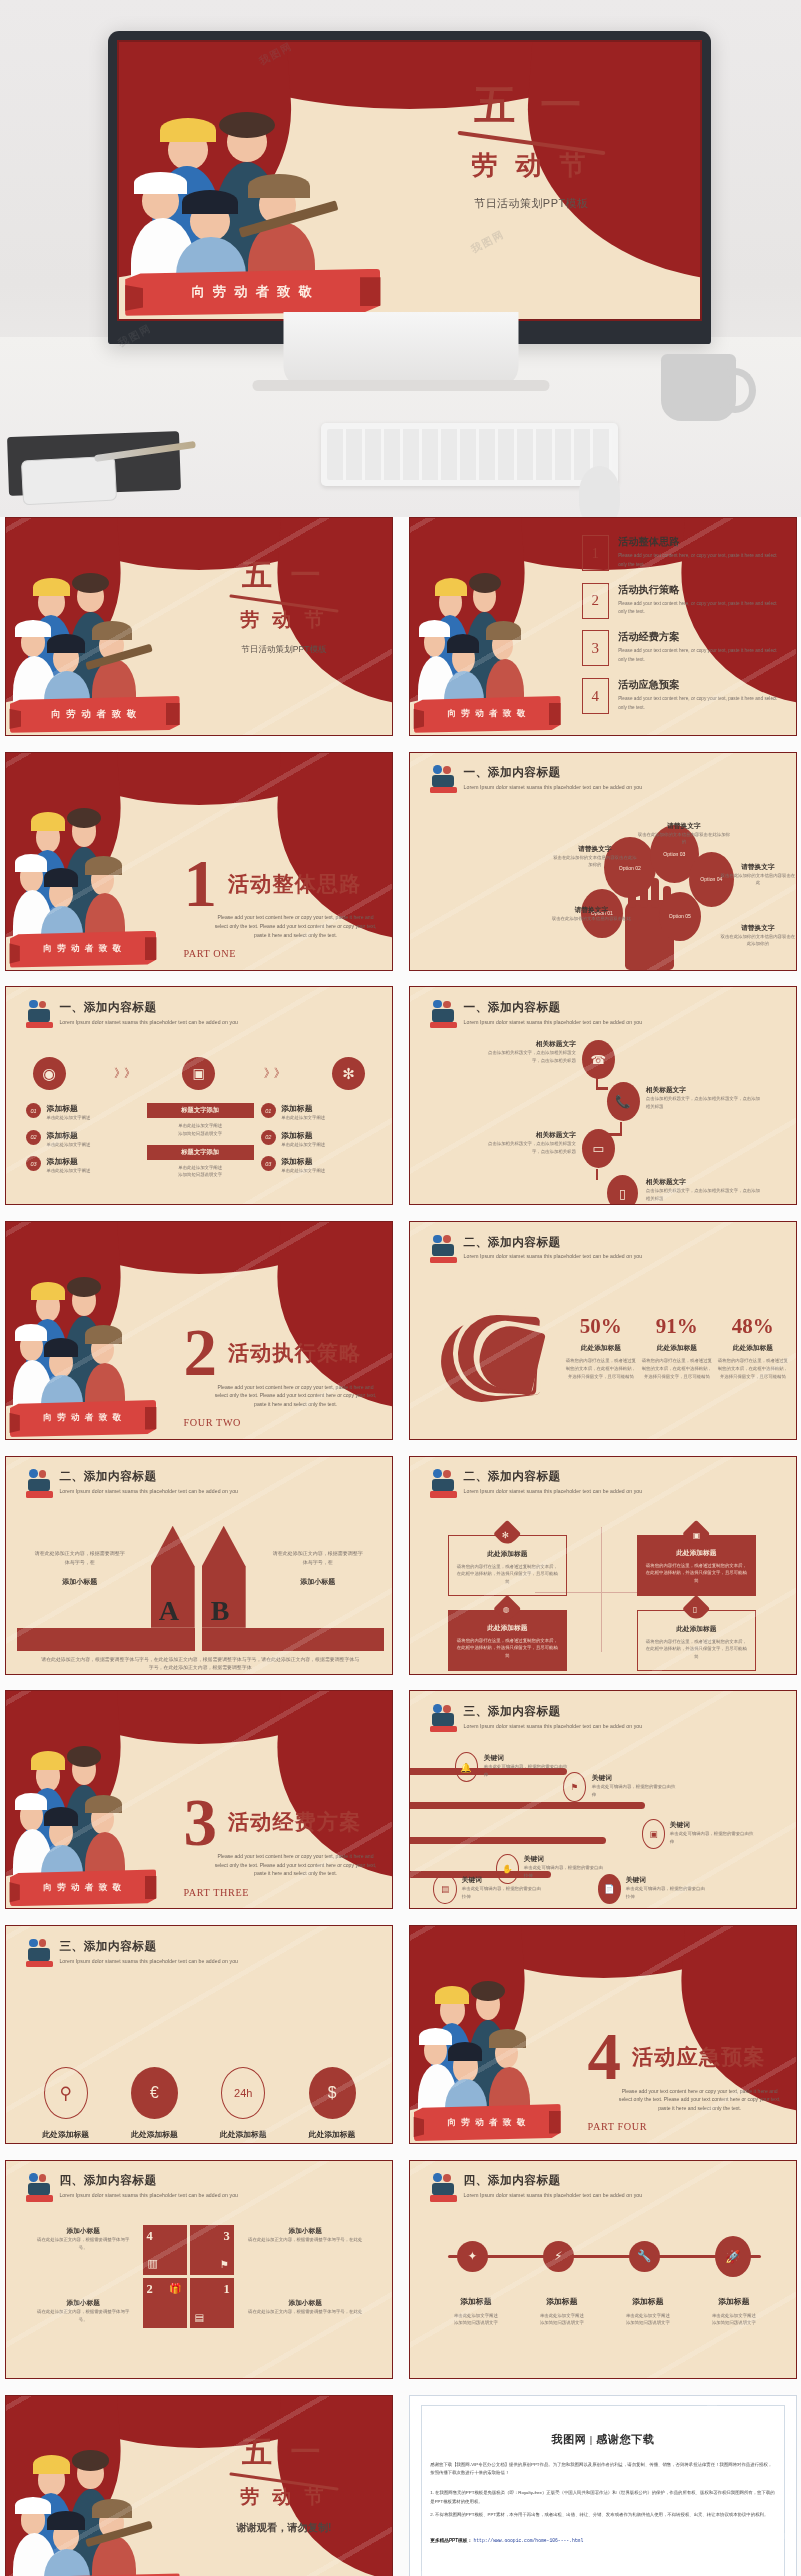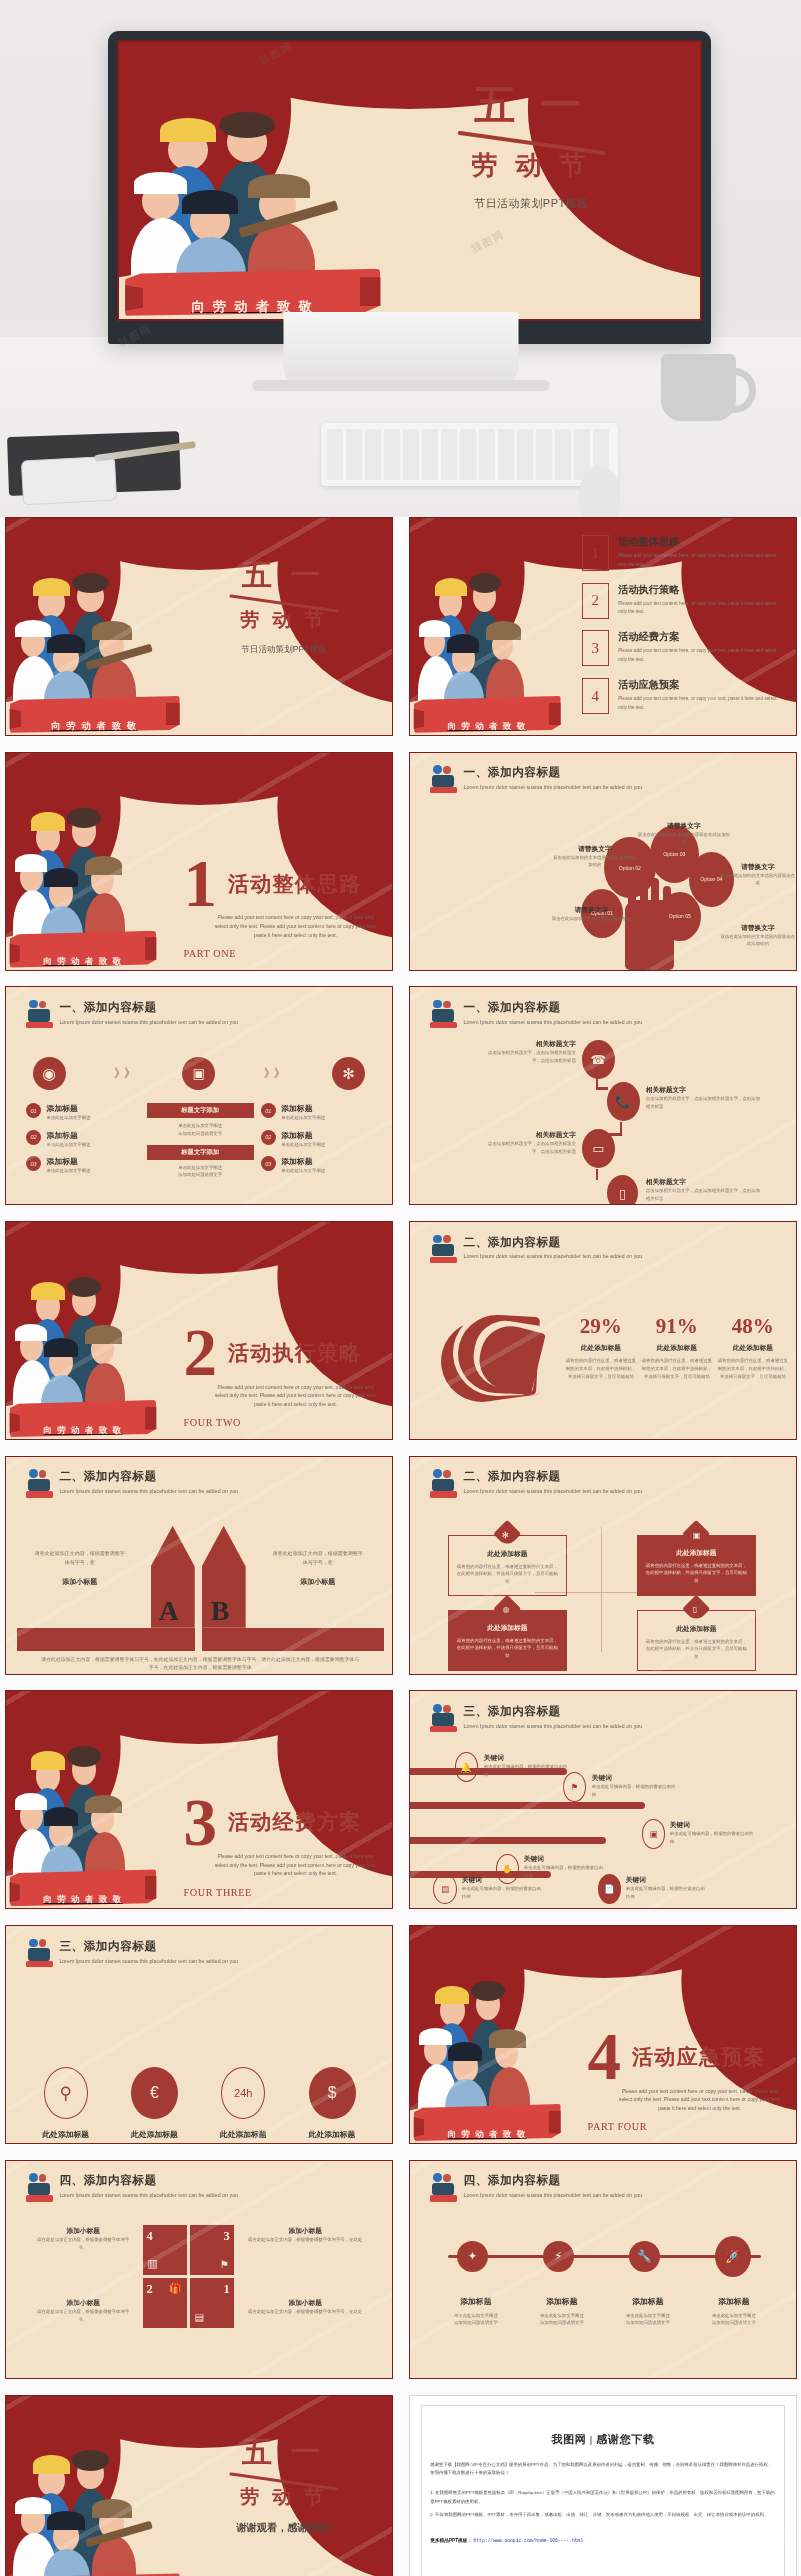--- a/index.html
+++ b/index.html
@@ -38,21 +38,21 @@
   
   .people { position:absolute; bottom:2%; left:2%; width:46%; height:72%; }
   .ppl { position:absolute; border-radius:50% 50% 6.3px 6.3px; }
   .head { position:absolute; border-radius:50%; }
   .hat  { position:absolute; border-radius:50% 50% 0 0; }
 
   
   .ribbon { position:absolute; left:1%; bottom:1%; width:44%; height:17%;
             background:#d8443f; border-radius:3.1px;
             clip-path:polygon(0% 22%,6% 10%,100% 0%,100% 78%,94% 92%,0% 100%);
-            display:flex; align-items:flex-end; justify-content:center;text-decoration:underline; }
+            display:flex; align-items:center; justify-content:center; }
   .ribbon span { color:#fdece2; font-weight:bold; letter-spacing:.18em; font-family:"Liberation Serif","DejaVu Serif",serif; white-space:nowrap; }
   .ribbon:before { content:""; position:absolute; left:-5%; top:30%; width:12%; height:64%; background:#a72b28; clip-path:polygon(0 0,100% 18%,100% 82%,0 100%,24% 50%); }
   .ribbon:after  { content:""; position:absolute; right:-6%; top:18%; width:14%; height:62%; background:#a72b28; clip-path:polygon(0 0,100% 0,76% 50%,100% 100%,0 100%); }
 
   
   .grid { position:absolute; left:0; top:517px; width:802px; }
   .row  { display:flex; gap:15.7px; padding:0 4.7px 15.7px 4.7px; }
   .slide { position:relative; width:389px; height:219px; background:#f3e2c7; border:1.6px solid #7b1d1d; overflow:hidden; }
   .slide.plain { background:#fff; border:0.8px solid #cfd8e3; }
 
@@ -565,21 +565,21 @@
 
       <div style="position:absolute;left:31px;top:82px;width:117px;height:110px">
         <div style="position:absolute;left:0;top:15.7px;width:94px;height:81px;background:#a33a33;border-radius:47px 4.7px 4.7px 47px;transform:rotate(-8deg)"></div>
         <div style="position:absolute;left:12.5px;top:6.3px;width:86px;height:86px;background:#f3e2c7;border-radius:43px 4.7px 4.7px 43px;transform:rotate(-2deg)"></div>
         <div style="position:absolute;left:17px;top:11px;width:80px;height:78px;background:#a33a33;border-radius:41px 4.7px 4.7px 41px;transform:rotate(3deg)"></div>
         <div style="position:absolute;left:33px;top:17px;width:64px;height:67px;background:#f3e2c7;border-radius:31px 3.9px 3.9px 31px;transform:rotate(9deg)"></div>
         <div style="position:absolute;left:39px;top:22px;width:59px;height:64px;background:#a33a33;border-radius:30px 3.9px 3.9px 30px;transform:rotate(14deg)"></div>
       </div>
 
       <div style="position:absolute;left:155px;top:92px;width:72px;text-align:center">
-        <div class="pct">29%</div>
+        <div class="pct">50%</div>
         <div class="ch-lab" style="margin-top:4.7px">此处添加标题</div>
         <div class="ch-txt" style="margin-top:4.7px">请将您的内容打在这里，或者通过复制您的文本后，在此框中选择粘贴，并选择只保留文字，且尽可能精简</div>
         </div>
       <div style="position:absolute;left:231px;top:92px;width:72px;text-align:center">
         <div class="pct">91%</div>
         <div class="ch-lab" style="margin-top:4.7px">此处添加标题</div>
         <div class="ch-txt" style="margin-top:4.7px">请将您的内容打在这里，或者通过复制您的文本后，在此框中选择粘贴，并选择只保留文字，且尽可能精简</div>
         </div>
       <div style="position:absolute;left:307px;top:92px;width:72px;text-align:center">
         <div class="pct">48%</div>
@@ -702,21 +702,21 @@
           <div class="ppl" style="left:44%;top:54%;width:25%;height:44%;background:#c45347"></div>
         </div>
         <div class="ribbon" style="width:38%">
           <span style="font-size:8.6px">向 劳 动 者 致 敬</span>
         </div>
         <div style="position:absolute;left:46%;top:48%;display:flex;align-items:center;gap:11px">
           <div class="num-big">3</div>
           <div class="sec-title">活动经费方案</div>
         </div>
         <div class="sec-desc" style="position:absolute;left:54%;top:74%;width:42%">Please add your text content here or copy your text, paste it here and select only the text. Please add your text content here or copy your text, paste it here and select only the text.</div>
-        <div class="part-lbl" style="position:absolute;left:46%;top:90%">FOUR THREE</div>
+        <div class="part-lbl" style="position:absolute;left:46%;top:90%">PART THREE</div>
       </div>
       <div class="wm"></div>
     </div>
 
     <div class="slide">
       <div class="sl-head">
         <div class="sl-mini">
           <div style="position:absolute;left:3.1px;top:0;width:8.6px;height:8.6px;border-radius:50%;background:#2f6fb5"></div>
           <div style="position:absolute;left:12.5px;top:0.8px;width:7.8px;height:7.8px;border-radius:50%;background:#c45347"></div>
           <div style="position:absolute;left:1.6px;top:9.4px;width:22px;height:12.5px;background:#2c4e63;border-radius:3.1px"></div>
@@ -972,21 +972,21 @@
           <div class="ppl" style="left:44%;top:54%;width:25%;height:44%;background:#c45347"></div>
           <div style="position:absolute;left:40%;top:50%;width:38%;height:5%;background:#7a5a3a;transform:rotate(-16deg);border-radius:2.3px"></div>
         </div>
         <div class="ribbon">
           
         </div>
         <div style="position:absolute;right:5%;top:17%;width:46%;text-align:center">
           <div class="cover-title" style="font-size:30px;letter-spacing:.18em">五 一</div>
           <div class="slash" style="width:110px;height:3.1px;margin:6.3px auto 1.6px auto"></div>
           <div class="cover-title" style="font-size:19px;letter-spacing:.22em">劳 动 节</div>
-          <div style="font-size:10.2px;color:#4e4640;margin-top:11px;font-weight:bold">谢谢观看，感谢聆听!</div>
+          <div style="font-size:10.2px;color:#4e4640;margin-top:11px;font-weight:bold">谢谢观看，请勿复制!</div>
         </div>
       </div>
       <div class="wm"></div>
     </div>
 
     <div class="slide plain">
       <div style="position:absolute;left:11px;top:9.4px;right:11px;bottom:9.4px;border:0.8px solid #d2dce6"></div>
       <div class="legal">
         <div class="legal-h">我图网 | 感谢您下载</div>
         <div class="legal-p">感谢您下载【我图网-VIP专区办公文档】提供的原创PPT作品。为了您和我图网以及原创作者的利益，请勿复制、传播、销售，否则将承担法律责任！我图网将对作品进行授权，按照传播下载次数进行十倍的索取赔偿！</div>

